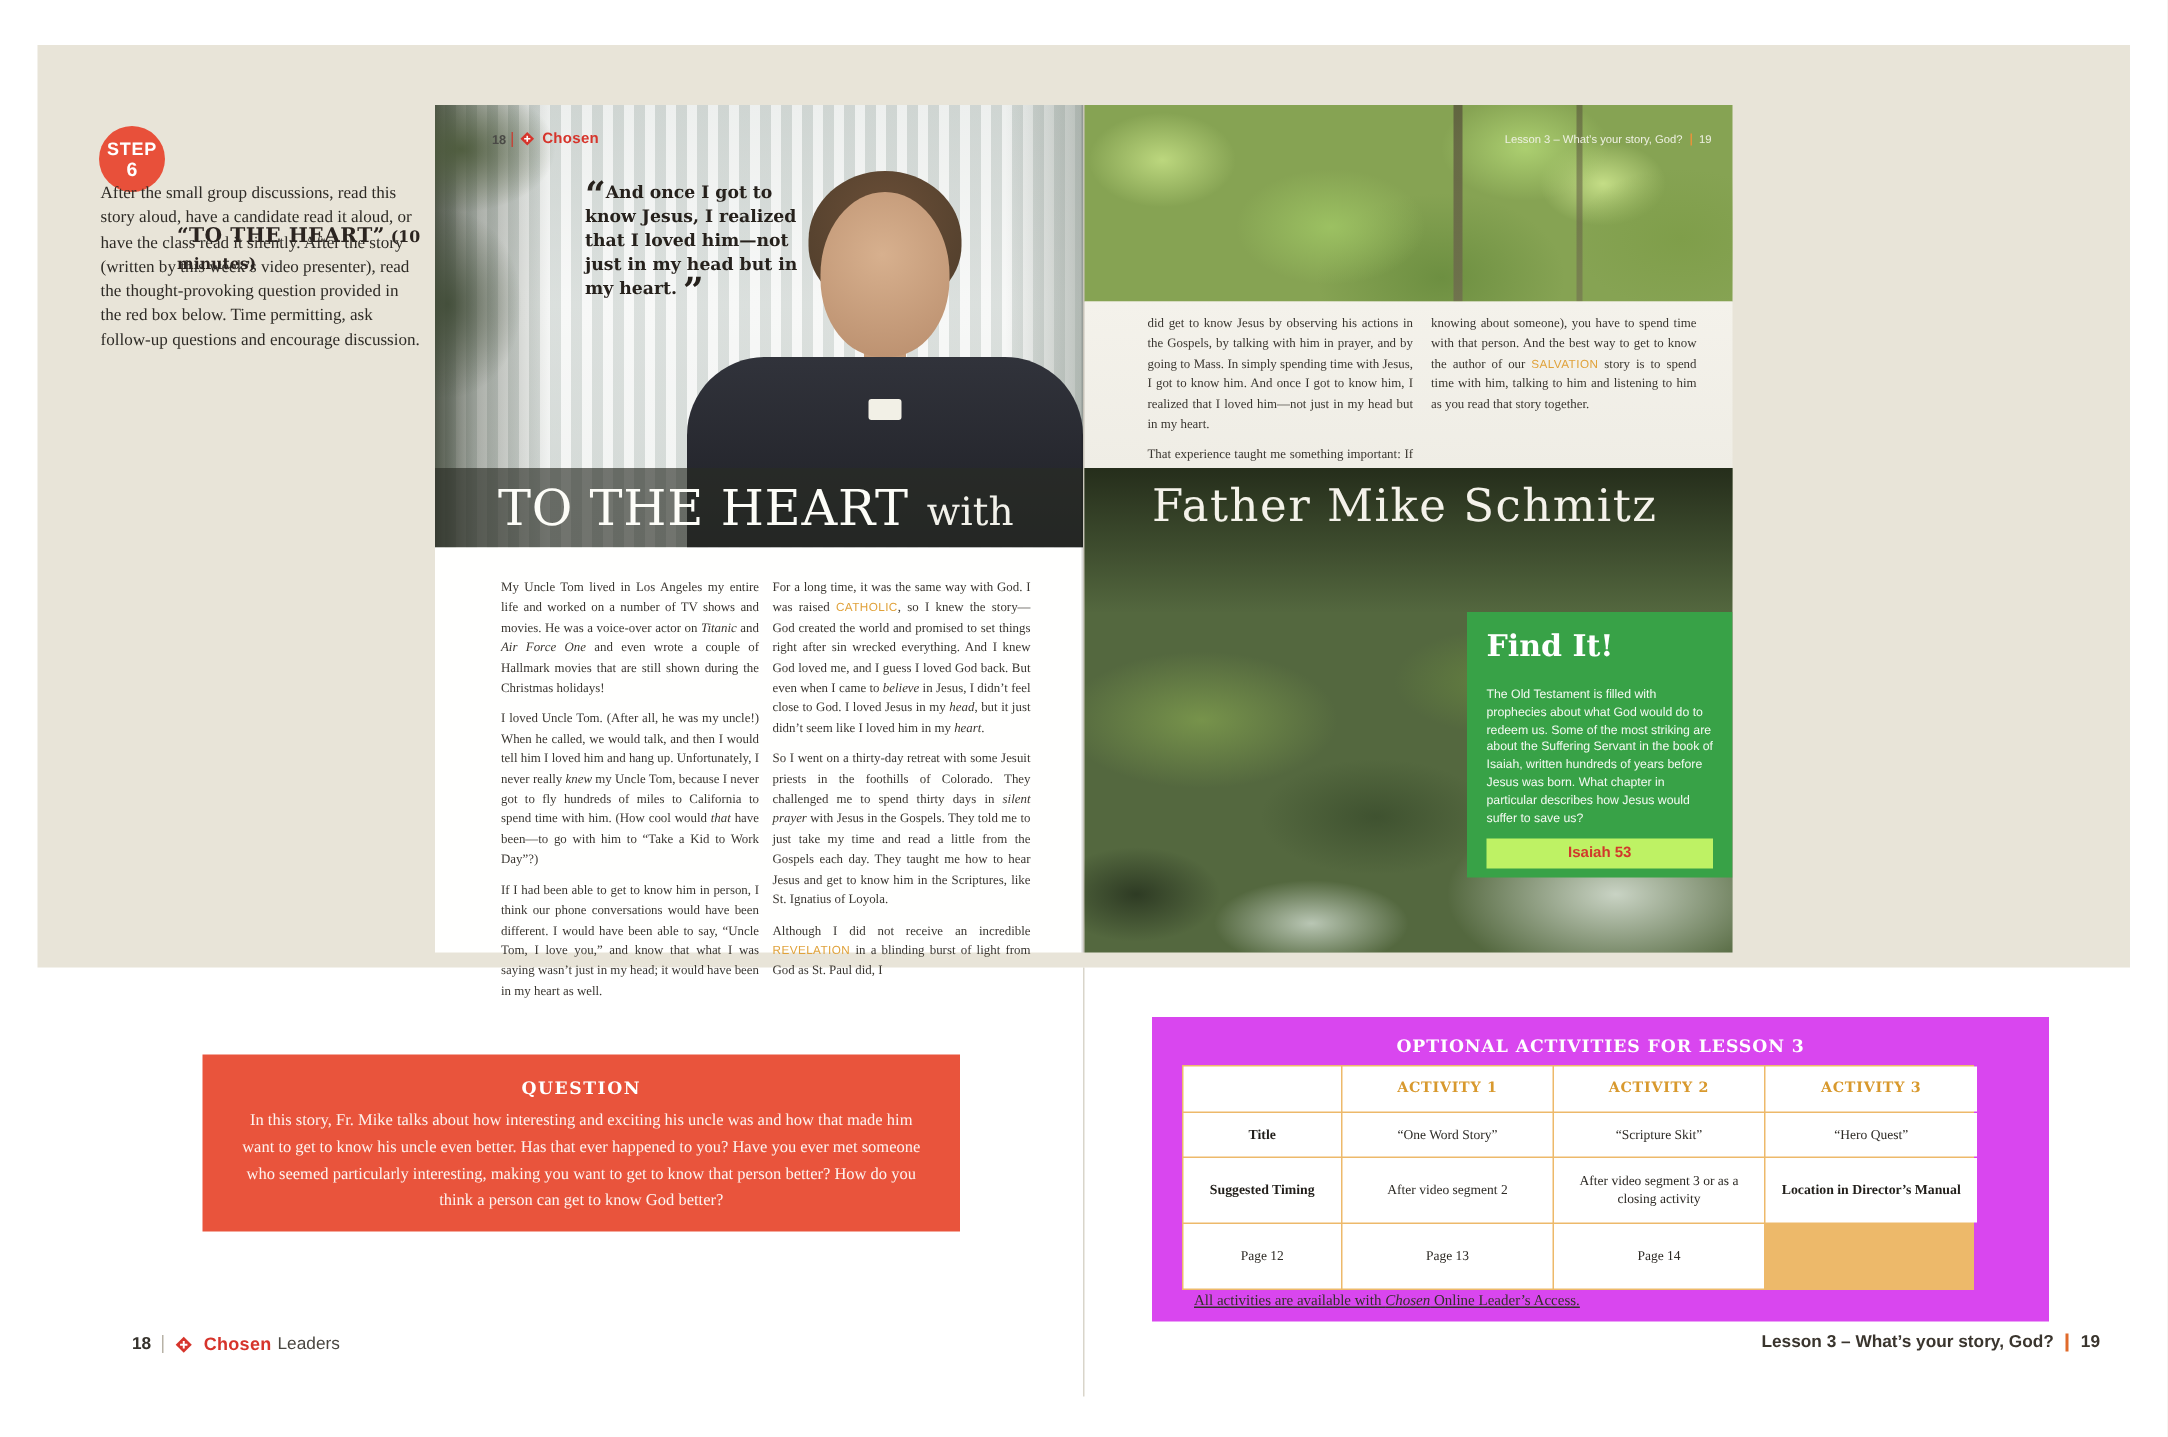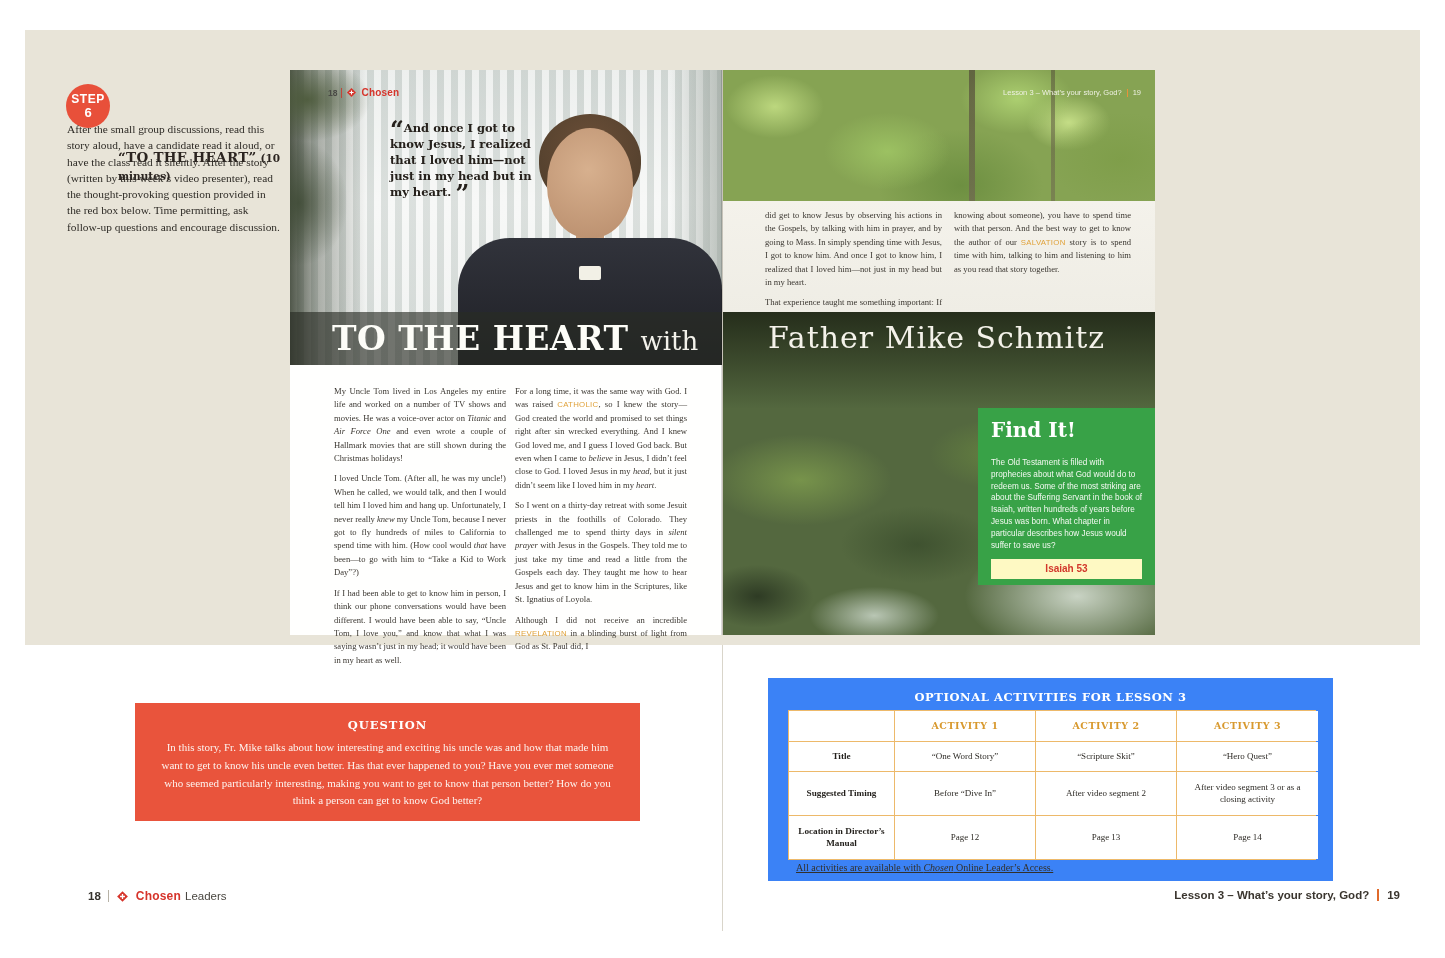--- a/index.html
+++ b/index.html
@@ -75,21 +75,21 @@
   .brand-word{color:#d6342b;font-weight:bold;font-size:10px;letter-spacing:.2px;}
 
   
   .quote{left:100px;top:50px;width:145px;z-index:6;color:#26211c;
     font-family:"DejaVu Serif",serif;font-weight:bold;font-size:11.5px;line-height:1.4;}
   .qmark{font-size:24px;line-height:0;vertical-align:-6px;font-family:"DejaVu Serif",serif;}
 
   
   .band-left{position:absolute;left:0;top:242px;width:432px;height:53px;z-index:5;
     background:rgba(40,44,36,.64);display:flex;align-items:baseline;padding-left:42px;box-sizing:border-box;}
-  .band-left .t1{font-family:"DejaVu Serif",serif;font-weight:bold;font-size:33px;color:#fdfdf8;
+  .band-left .t1{font-family:"DejaVu Serif",serif;font-weight:normal;font-size:33px;color:#fdfdf8;
     letter-spacing:.5px;line-height:53px;}
   .band-left .t2{font-family:"DejaVu Serif",serif;font-size:26px;color:#f2f1ea;margin-left:12px;}
   .band-right{position:absolute;left:45px;top:8px;z-index:5;
     font-family:"DejaVu Serif",serif;font-size:30px;color:#f4f2ea;letter-spacing:1px;}
 
   
   .photo-header{position:absolute;right:14px;top:18px;display:flex;align-items:center;gap:5px;
     font-family:"Liberation Sans",sans-serif;font-size:7.5px;color:#eef0e2;z-index:6;}
   .photo-header .obar{width:1px;height:8px;background:#e8923a;}
 
@@ -104,32 +104,32 @@
   .col p{margin:0 0 7px 0;}
   .it{font-style:italic;}
   .hl{color:#e0a23a;font-family:"Liberation Sans",sans-serif;font-size:7.8px;letter-spacing:.3px;}
 
   
   .findit{position:absolute;left:255px;top:96px;width:177px;height:177px;background:#38a247;
     z-index:6;box-sizing:border-box;padding:10px 13px;}
   .findit .fi-title{font-family:"DejaVu Serif",serif;font-weight:bold;font-size:20px;color:#fff;}
   .findit .fi-body{margin-top:15px;font-family:"Liberation Sans",sans-serif;font-size:8.2px;
     line-height:1.44;color:#f3f9f1;}
-  .fi-btn{margin-top:7px;width:100%;height:20px;background:#fef9c3;border:none;cursor:pointer;
+  .fi-btn{margin-top:7px;width:100%;height:20px;background:#bef264;border:none;cursor:pointer;
     font-family:"Liberation Sans",sans-serif;font-weight:bold;font-size:10px;color:#d2382c;
     display:flex;align-items:center;justify-content:center;}
 
   
   .qbox{left:135px;top:703px;width:505px;height:118px;background:#e9543c;color:#fff;
     text-align:center;box-sizing:border-box;padding:15px 22px 0 22px;z-index:10;}
   .qbox .q-title{font-family:"DejaVu Serif",serif;font-weight:bold;font-size:11.5px;letter-spacing:1px;}
   .qbox .q-body{margin-top:7px;font-size:11px;line-height:1.62;color:#fdf3ef;}
 
   
-  .actblock{left:768px;top:678px;width:565px;height:203px;background:#3b82f6;z-index:10;}
+  .actblock{left:768px;top:678px;width:565px;height:203px;background:#d946ef;z-index:10;padding-left:33px;}
   .act-title{position:absolute;left:0;top:12px;width:100%;text-align:center;
     font-family:"DejaVu Serif",serif;font-weight:bold;font-size:11.5px;color:#ffffff;letter-spacing:.6px;}
   .act-table{position:absolute;left:20px;top:32px;width:526px;
     display:grid;grid-template-columns:105px 140px 140px 141px;grid-template-rows:30px 29px 43px 43px;
     background:#edb96a;gap:1px;border:1px solid #edb96a;}
   .cell{background:#fff;display:flex;align-items:center;justify-content:center;text-align:center;
     font-size:9px;color:#2e2b26;padding:2px 8px;box-sizing:border-box;line-height:1.3;}
   .cell.colhead{font-family:"DejaVu Serif",serif;font-weight:bold;font-size:9.5px;color:#d8992e;letter-spacing:.5px;}
   .cell.rowlabel{font-weight:bold;font-size:9.2px;color:#221f1b;}
   .act-note{position:absolute;left:28px;top:184px;font-size:10px;color:#33302a;text-decoration:underline;}
@@ -246,21 +246,20 @@
     <div class="act-table" id="act-table">
         <div class="cell corner"></div>
         <div class="cell colhead">ACTIVITY 1</div>
         <div class="cell colhead">ACTIVITY 2</div>
         <div class="cell colhead">ACTIVITY 3</div>
         <div class="cell rowlabel">Title</div>
         <div class="cell val">“One Word Story”</div>
         <div class="cell val">“Scripture Skit”</div>
         <div class="cell val">“Hero Quest”</div>
         <div class="cell rowlabel">Suggested Timing</div>
-        <div class="cell val">Before “Dive In”</div>
         <div class="cell val">After video segment 2</div>
         <div class="cell val">After video segment 3 or as a closing activity</div>
         <div class="cell rowlabel">Location in Director’s Manual</div>
         <div class="cell val">Page 12</div>
         <div class="cell val">Page 13</div>
         <div class="cell val">Page 14</div>
       </div>
     <div class="act-note"><span>All activities are available with </span><span class="it">Chosen</span><span> Online Leader’s Access.</span></div>
   </div>
 

